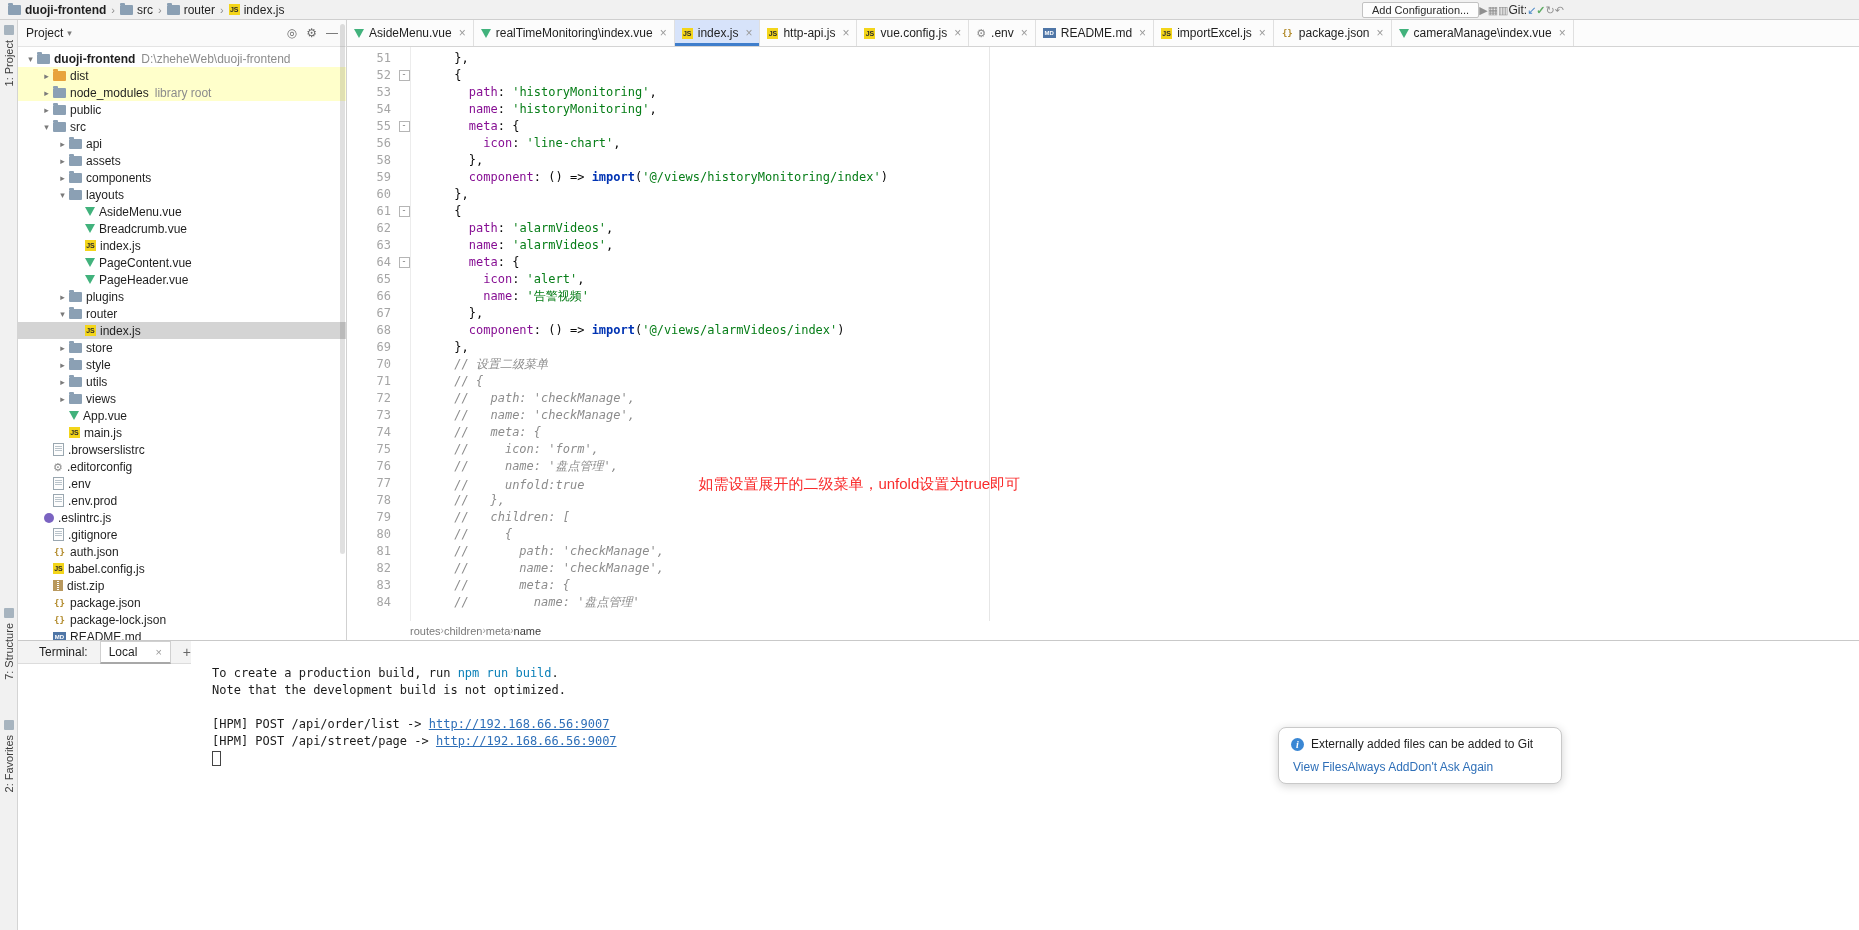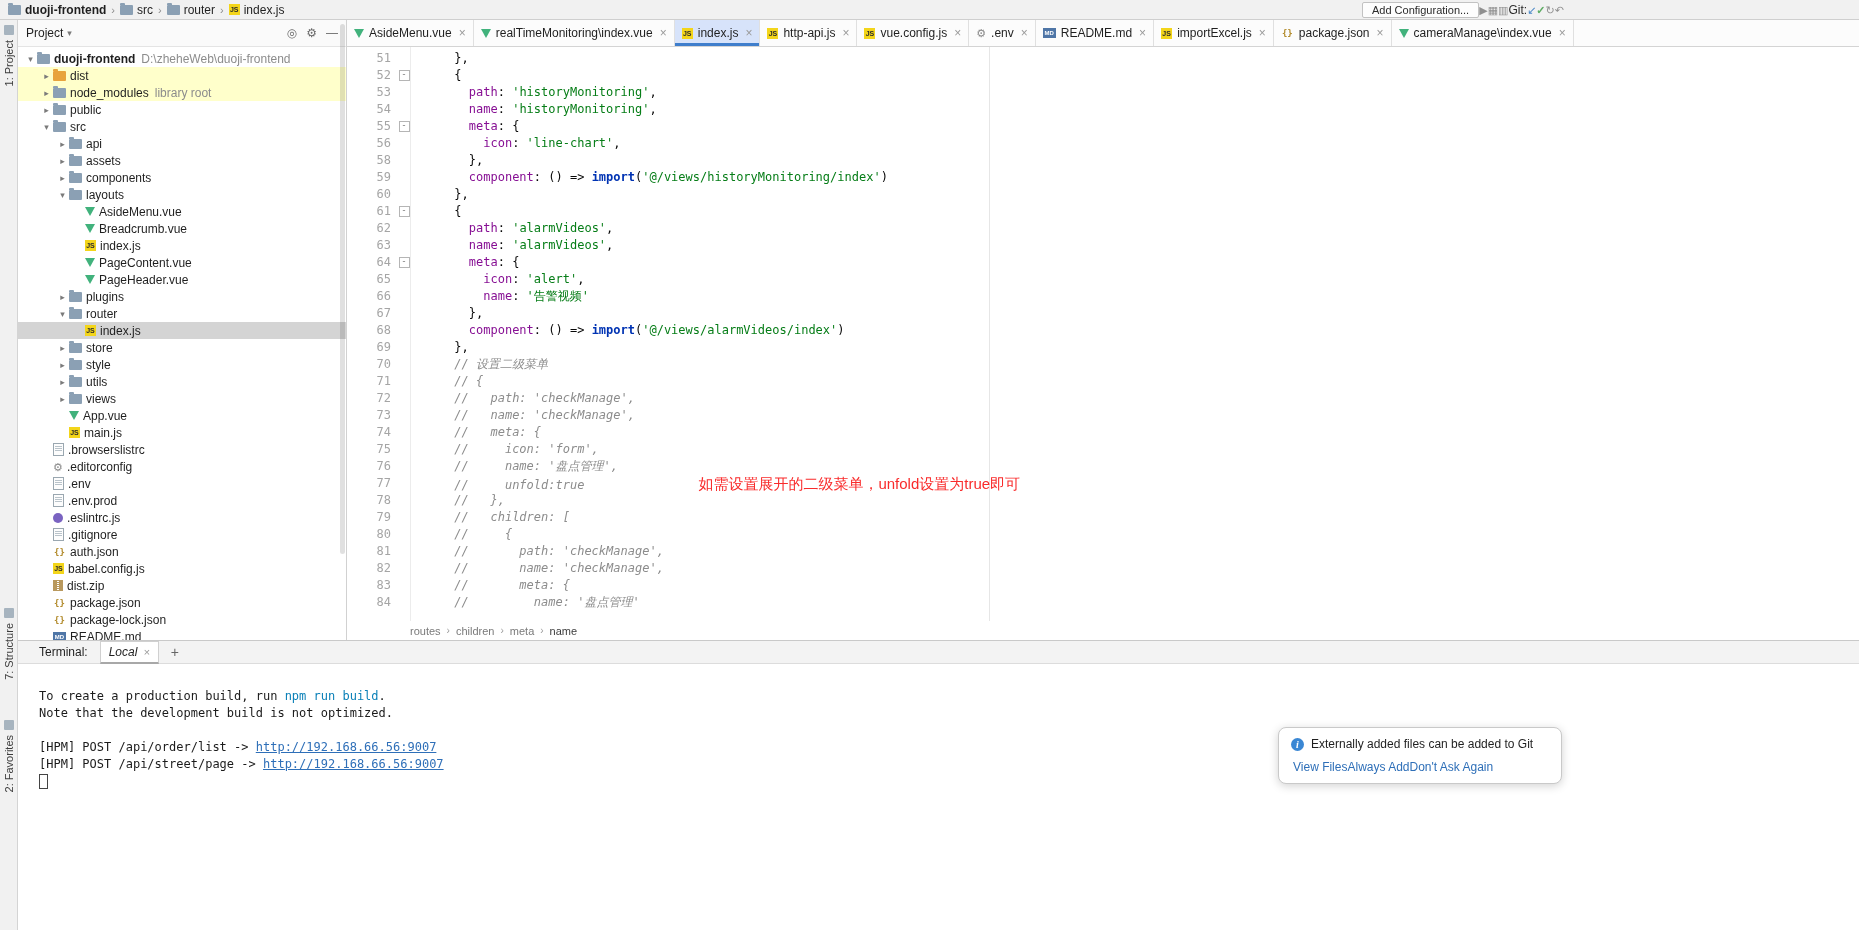--- a/index.html
+++ b/index.html
@@ -85,30 +85,30 @@
   .fold.has-fold{cursor:pointer;}
   .fold.has-fold i{font-style:normal;width:9px;height:9px;border:1px solid #b5b5b5;background:#fff;color:#777;font-size:9px;line-height:7px;text-align:center;display:block;}
   .code{white-space:pre;}
   .tk-t{color:#080808;}
   .tk-p{color:#871094;}
   .tk-s{color:#067d17;}
   .tk-k{color:#0033b3;font-weight:bold;}
   .tk-c{color:#8c8c8c;font-style:italic;}
   .tk-hl{color:#067d17;background:#a8d1ff;}
   .tk-red{color:#f92b2b;font-family:"Liberation Sans",sans-serif;font-size:15px;margin-left:114px;}
-  .editor-breadcrumb{height:19px;flex:none;display:flex;align-items:center;padding-left:63px;color:#7a7a7a;font-size:11px;background:#fff;gap:6px;}
+  .editor-breadcrumb{height:19px;flex:none;display:flex;align-items:center;padding-left:63px;color:#7a7a7a;font-size:11px;background:#fff;}
   .editor-breadcrumb .crumb{cursor:pointer;}
   .editor-breadcrumb .crumb:last-child{color:#3c3c3c;}
   .editor-breadcrumb .sep{color:#9c9c9c;font-size:10px;}
 
   
-  .terminal{flex:1;display:flex;flex-direction:column;background:#fff;border-top:1px solid #c9c9c9;min-height:0;}
+  .terminal{flex:1;display:flex;background:#fff;border-top:1px solid #c9c9c9;min-height:0;}
   .term-header{height:22px;flex:none;display:flex;align-items:center;padding-left:21px;background:#f3f3f3;border-bottom:1px solid #dcdcdc;gap:12px;}
   .term-title{color:#1f1f1f;}
-  .term-tab{display:flex;align-items:center;gap:4px;background:#fff;border:1px solid #d0d0d0;border-bottom:2px solid #a8a8a8;padding:0 8px;height:20px;cursor:pointer;font-style:italic;}
+  .term-tab{display:flex;align-items:center;gap:16px;background:#fff;border:1px solid #d0d0d0;border-bottom:2px solid #a8a8a8;padding:0 8px;height:20px;cursor:pointer;}
   .term-tab .tab-close{font-size:11px;}
   .term-add{color:#666;font-size:14px;cursor:pointer;}
   .term-body{flex:1;font-family:"DejaVu Sans Mono",monospace;font-size:12px;line-height:17px;padding:24px 0 0 21px;color:#1b1b1b;}
   .term-line{height:17px;white-space:pre;}
   .term-cmd{color:#0b80b8;}
   .term-link{color:#2e6fb8;text-decoration:underline;cursor:pointer;}
   .term-cursor{display:inline-block;width:7px;height:13px;border:1px solid #444;vertical-align:middle;}
 
   
   .notification{position:absolute;right:297px;bottom:146px;width:258px;background:#fff;border:1px solid #c9c9c9;border-radius:8px;box-shadow:0 2px 10px rgba(0,0,0,0.18);padding:9px 12px;z-index:5;}
@@ -320,21 +320,21 @@
               <div class="tree-row" style="padding-left: 22px;">
                 <span class="chev"></span>
                 <span class="icon icon-file"></span>
                 <span class="tree-label">.env</span>
               </div>
               <div class="tree-row" style="padding-left: 22px;">
                 <span class="chev"></span>
                 <span class="icon icon-file"></span>
                 <span class="tree-label">.env.prod</span>
               </div>
-              <div class="tree-row" style="padding-left: 22px;">
+              <div class="tree-row" style="padding-left: 13px;">
                 <span class="chev"></span>
                 <span class="icon icon-eslint"></span>
                 <span class="tree-label">.eslintrc.js</span>
               </div>
               <div class="tree-row" style="padding-left: 22px;">
                 <span class="chev"></span>
                 <span class="icon icon-file"></span>
                 <span class="tree-label">.gitignore</span>
               </div>
               <div class="tree-row" style="padding-left: 22px;">

